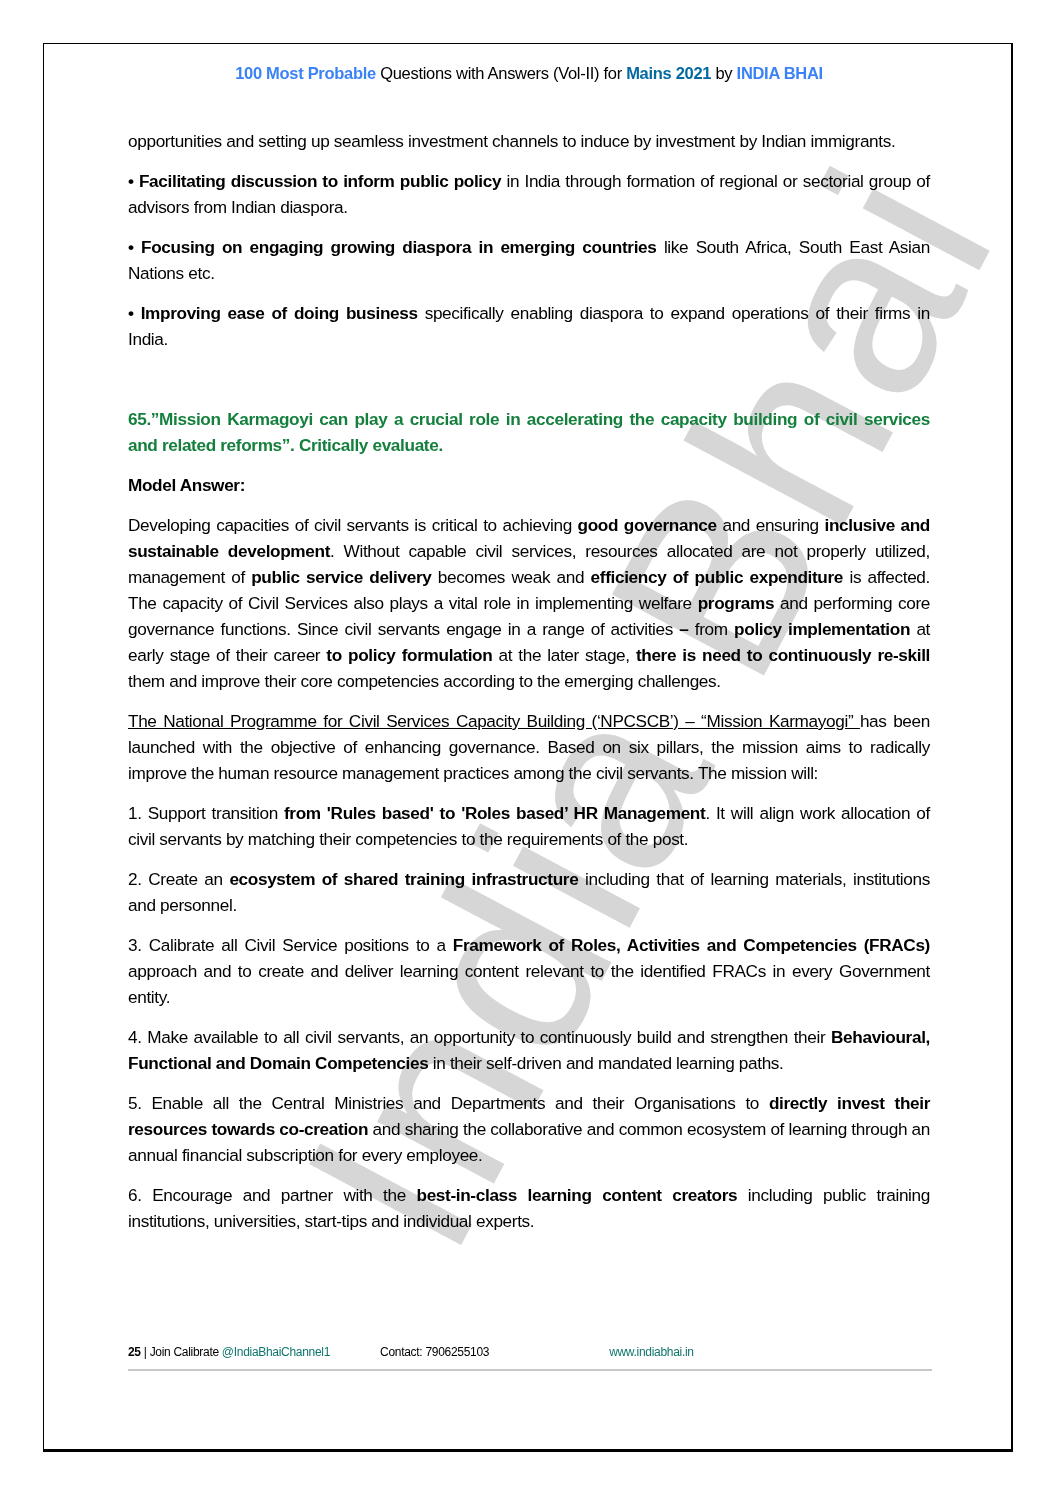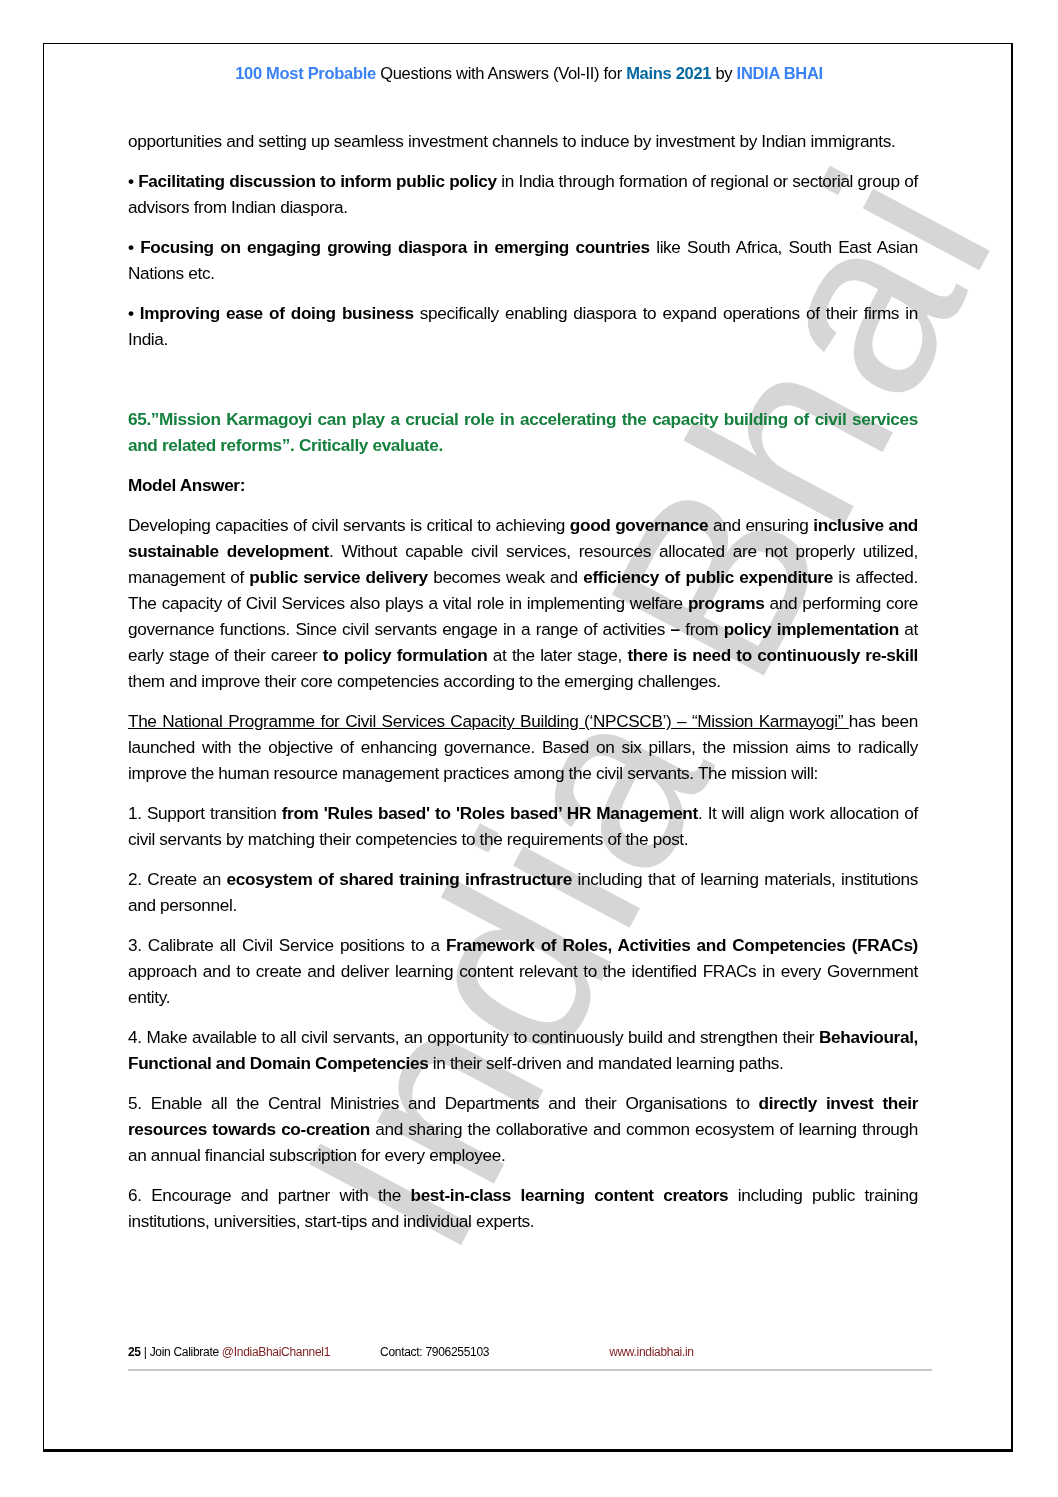--- a/index.html
+++ b/index.html
@@ -11,29 +11,29 @@
                  transform: rotate(-62deg); transform-origin: center center;
                  font-family: "Liberation Sans", sans-serif; font-size: 250px; font-weight: normal;
                  color: #d6d6d6; letter-spacing: 6px; white-space: nowrap; line-height: 1;
                  pointer-events: none; z-index: 0; text-align: center; }
     .header { position: absolute; left: 43px; width: 972px; top: 64px; text-align: center;
               font-size: 16.5px; letter-spacing: -0.3px; z-index: 2; }
     .header .red { color: #3b82f6; font-weight: bold; }
     .header .blue { color: #0369a1; font-weight: bold; }
     .content { position: absolute; left: 128px; top: 128px; width: 802px; z-index: 2;
                font-size: 17.2px; line-height: 26px; text-align: justify; letter-spacing: -0.35px; }
-    .content p { margin: 0 12px 14px 0; }
+    .content p { margin: 0 0 14px 0; }
     .content b { font-weight: bold; }
     .question { color: #15803d; font-weight: bold; }
     .u { text-decoration: underline; font-weight: normal; }
     .spacer { height: 40px; }
     .footer { position: absolute; left: 128px; top: 1345px; width: 804px; z-index: 2;
               font-size: 12px; font-weight: bold; letter-spacing: -0.3px; }
     .footer .row { display: flex; align-items: baseline; height: 22px; }
-    .footer .red { color: #7f1d1d; }
+    .footer .red { color: #0f766e; }
     .footer .rule { height: 2px; background: #c8c8c8; margin-top: 2px; }
   </style>
 </head>
 <body>
 
 <div class="page-border"></div>
 
 <div class="watermark">India Bhai</div>
 
 <div class="header">

